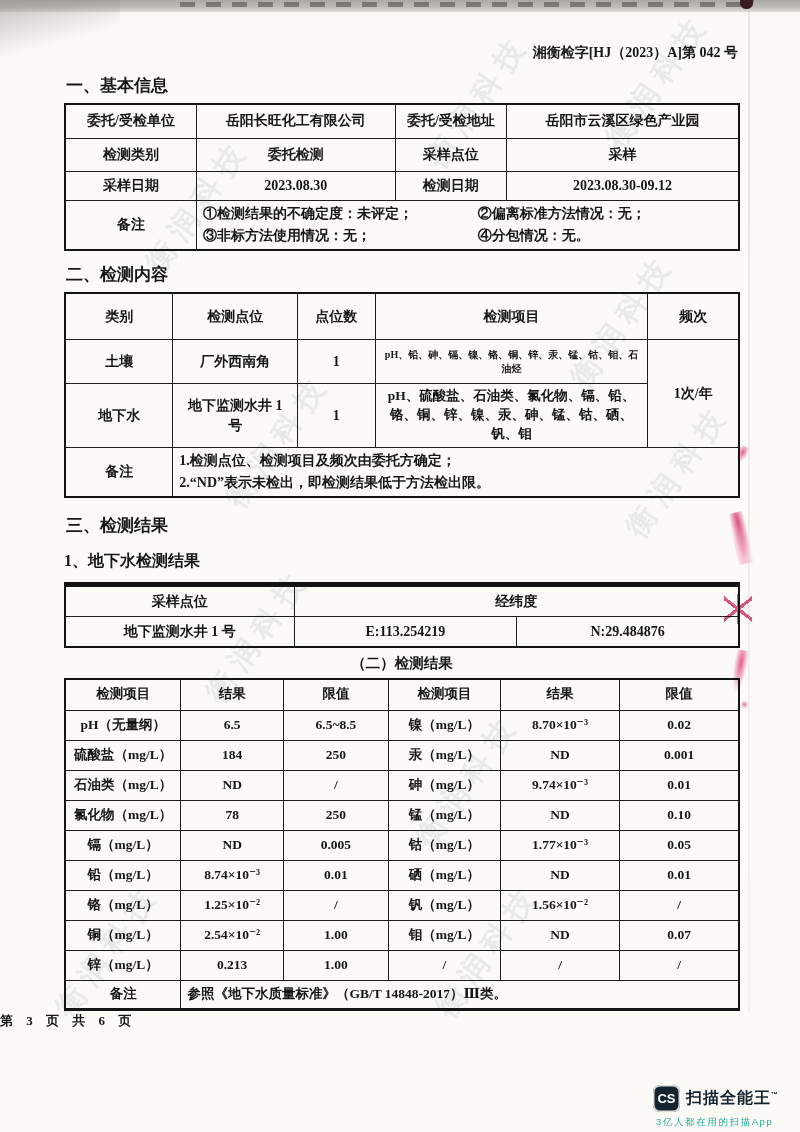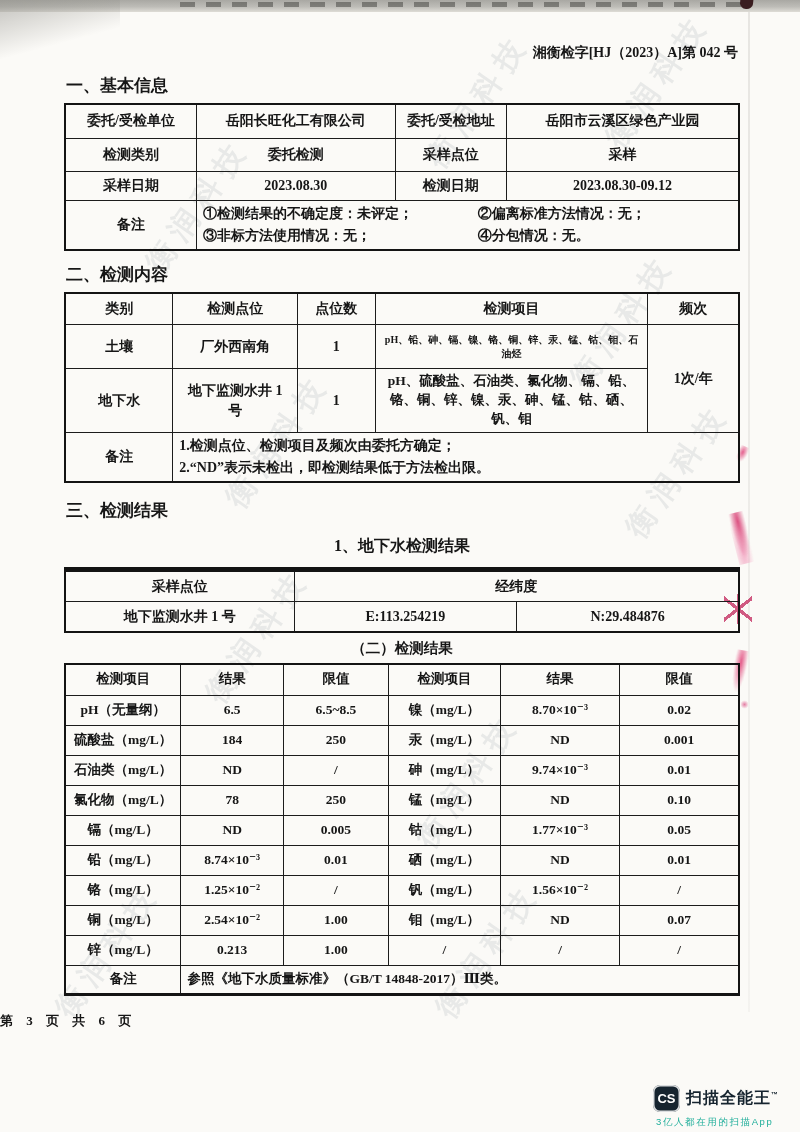--- a/index.html
+++ b/index.html
@@ -60,21 +60,21 @@
   .wm-5 { left:200px; top:420px; }  .wm-6 { left:600px; top:450px; }
   .wm-7 { left:180px; top:615px; }  .wm-8 { left:390px; top:760px; }
   .wm-9 { left:30px; top:930px; }   .wm-10 { left:410px; top:930px; }
   
   .content { position:absolute; left:64px; top:0; width:676px; }
   .doc-number {
     margin-top:44px; text-align:right; font-size:14px; font-weight:700;
     padding-right:2px;
   }
   .sec-title { font-size:17px; font-weight:800; margin:12px 0 6px 2px; }
-  .sub-title { font-size:16px; font-weight:800; margin:14px 0 8px 0;text-align:center; }
+  .sub-title { font-size:16px; font-weight:800; margin:14px 0 8px 0; }
   table { width:100%; border-collapse:collapse; table-layout:fixed; }
   .tbl { border:2.5px solid #141414; }
   .tbl td {
     border:1.4px solid #1c1c1c; font-size:14px; font-weight:700;
     text-align:center; vertical-align:middle; padding:3px 6px; line-height:1.4;
     overflow:hidden;
   }
   .tbl .left { text-align:left; }
   .remark-lines { display:flex; flex-direction:column; gap:3px; text-align:left; }
   .remark-split { display:flex; }
@@ -179,21 +179,21 @@
   <div class="sec-title">二、检测内容</div>
   <table class="tbl">
     <colgroup>
         <col style="width:16%">
         <col style="width:18.5%">
         <col style="width:11.5%">
         <col style="width:40.5%">
         <col style="width:13.5%">
       </colgroup>
     <tbody>
-        <tr style="height:32px">
+        <tr style="height:47px">
       <td>类别</td>
       <td>检测点位</td>
       <td>点位数</td>
       <td>检测项目</td>
       <td>频次</td>
     </tr>
     <tr style="height:44px">
       <td>土壤</td>
       <td>厂外西南角</td>
       <td>1</td>

